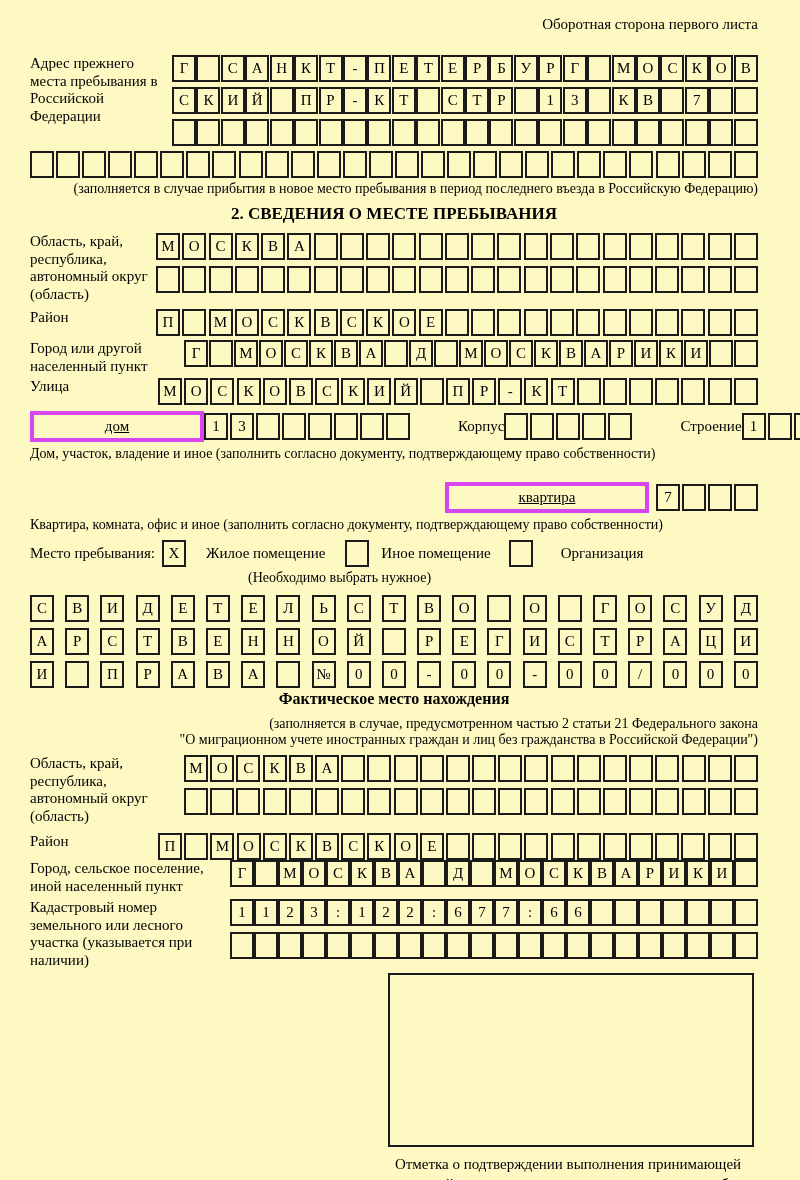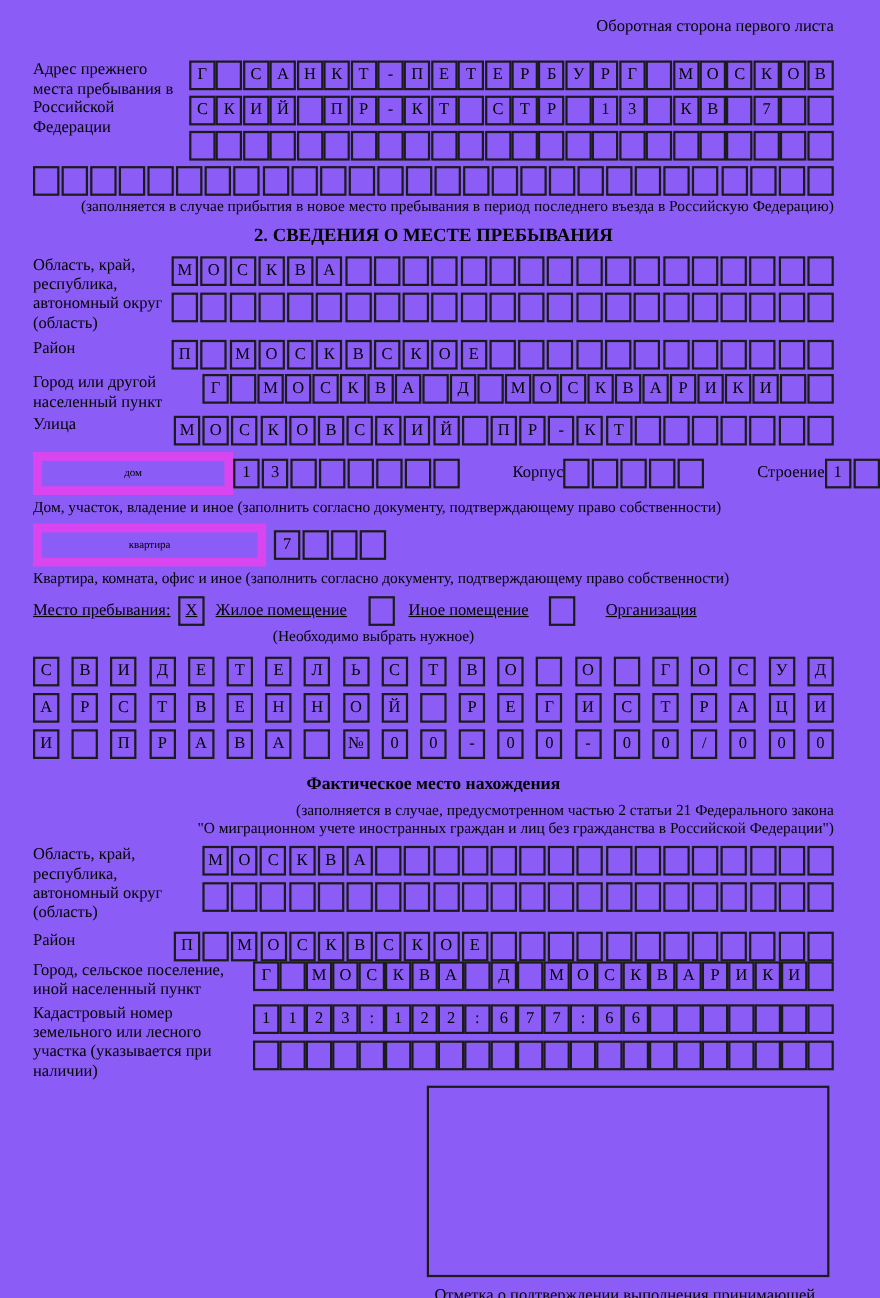--- a/index.html
+++ b/index.html
@@ -1,46 +1,46 @@
 <!DOCTYPE html>
 <html><head>
 <meta charset="utf-8">
 <style>
   html,body{margin:0;padding:0;background:#fff;}
   .page{
     position:relative;
     width:800px;height:1180px;
     padding:16px 42px 0 30px;
     box-sizing:border-box;
-    background:#8b5cf6;color:#000;
+    background:#fef9c3;color:#000;
     font-family:"Liberation Serif","DejaVu Serif",serif;
     overflow:hidden;
   }
   .corner{ text-align:right; font-size:15px; margin-bottom:22px; }
-  .frow{ display:flex; align-items:flex-start; }
+  .frow{ display:flex; align-items:flex-start;justify-content:flex-end; }
   .lbl{ font-size:15px; line-height:17.5px; box-sizing:border-box; padding-right:6px; flex:none; }
   .gridcol{ flex:1; min-width:0; }
   .grid{ display:flex; justify-content:space-between; }
   .grid.mb{ margin-bottom:5px; }
   .cell{
     width:20px;height:23px; flex:none;
     border:2px solid #1b1b1b;
     font-size:15px; line-height:23px; text-align:center;
   }
   .mini-grid{ display:flex; gap:2px; flex:none; }
   .wide-box{
-    border:8px solid #d946ef; height:23px; line-height:23px;
-    text-align:center; font-size:10px; flex:none; box-sizing:content-box;
+    border:4px solid #d946ef; height:23px; line-height:23px;
+    text-align:center; font-size:15px; flex:none; box-sizing:content-box;text-decoration:underline;
   }
   .note{ font-size:14px; }
   .note.center{ text-align:right; }
   .sec-title{ text-align:center; font-weight:bold; font-size:17px; }
   .sub-title{ text-align:center; font-weight:bold; font-size:16px; }
   .inline-lbl{ font-size:15px; line-height:27px; flex:none;margin-left:48px; }
-  .stay-row{ display:flex; align-items:center; font-size:15px;text-decoration:underline; }
+  .stay-row{ display:flex; align-items:center; font-size:15px; }
   .stamp-box{ border:2px solid #1b1b1b; width:362px; height:170px; margin:4px 0 8px 358px; }
   .stamp-caption{ margin-left:344px; width:388px; text-align:center; font-size:15px; line-height:19.5px; }
 </style>
 </head>
 <body>
 
 <div class="page">
 
   <div class="corner">Оборотная сторона первого листа</div>
 
@@ -331,39 +331,39 @@
         <span class="cell"></span>
       </div>
     <div class="inline-lbl">Строение</div>
     <div class="mini-grid">
         <span class="cell">1</span>
         <span class="cell"></span>
         <span class="cell"></span>
         <span class="cell"></span>
       </div>
   </div>
-  <div class="note" style="margin:4px 0 6px">Дом, участок, владение и иное (заполнить согласно документу, подтверждающему право собственности)</div>
+  <div class="note" style="margin:4px 0 20px">Дом, участок, владение и иное (заполнить согласно документу, подтверждающему право собственности)</div>
 
   <div class="frow" style="align-items:center">
     <div class="wide-box" style="width:196px">квартира</div>
     <div class="mini-grid" style="margin-left:7px">
         <span class="cell">7</span>
         <span class="cell"></span>
         <span class="cell"></span>
         <span class="cell"></span>
       </div>
   </div>
   <div class="note" style="margin:4px 0 7px">Квартира, комната, офис и иное (заполнить согласно документу, подтверждающему право собственности)</div>
 
   <div class="stay-row">
     <span>Место пребывания:</span>
     <span class="mini-grid" style="margin-left:7px">
         <span class="cell">X</span>
       </span>
-    <span style="margin-left:10px">Жилое помещение</span>
+    <span style="margin-left:20px">Жилое помещение</span>
     <span class="mini-grid" style="margin-left:20px">
         <span class="cell"></span>
       </span>
     <span style="margin-left:12px">Иное помещение</span>
     <span class="mini-grid" style="margin-left:18px">
         <span class="cell"></span>
       </span>
     <span style="margin-left:28px">Организация</span>
   </div>
   <div class="note" style="margin:3px 0 9px 218px">(Необходимо выбрать нужное)</div>
@@ -435,21 +435,21 @@
           <span class="cell">0</span>
           <span class="cell">0</span>
           <span class="cell">/</span>
           <span class="cell">0</span>
           <span class="cell">0</span>
           <span class="cell">0</span>
         </div>
     </div>
   </div>
 
-  <div class="sub-title" style="margin-top:14px">Фактическое место нахождения</div>
+  <div class="sub-title" style="margin-top:2px">Фактическое место нахождения</div>
   <div class="note center" style="margin-top:8px">(заполняется в случае, предусмотренном частью 2 статьи 21 Федерального закона</div>
   <div class="note center" style="margin-bottom:7px">"О миграционном учете иностранных граждан и лиц без гражданства в Российской Федерации")</div>
 
   <div class="frow">
     <div class="lbl" style="width:154px">Область, край, республика, автономный округ (область)</div>
     <div class="gridcol">
       <div class="grid" style="margin-bottom:6px">
           <span class="cell">М</span>
           <span class="cell">О</span>
           <span class="cell">С</span>

